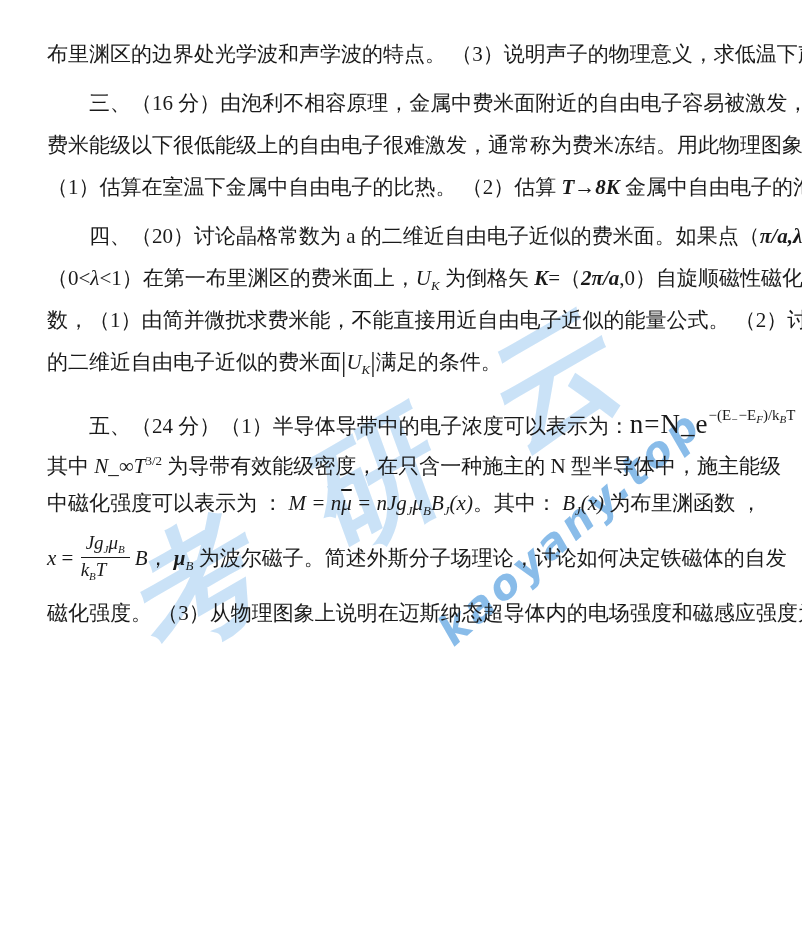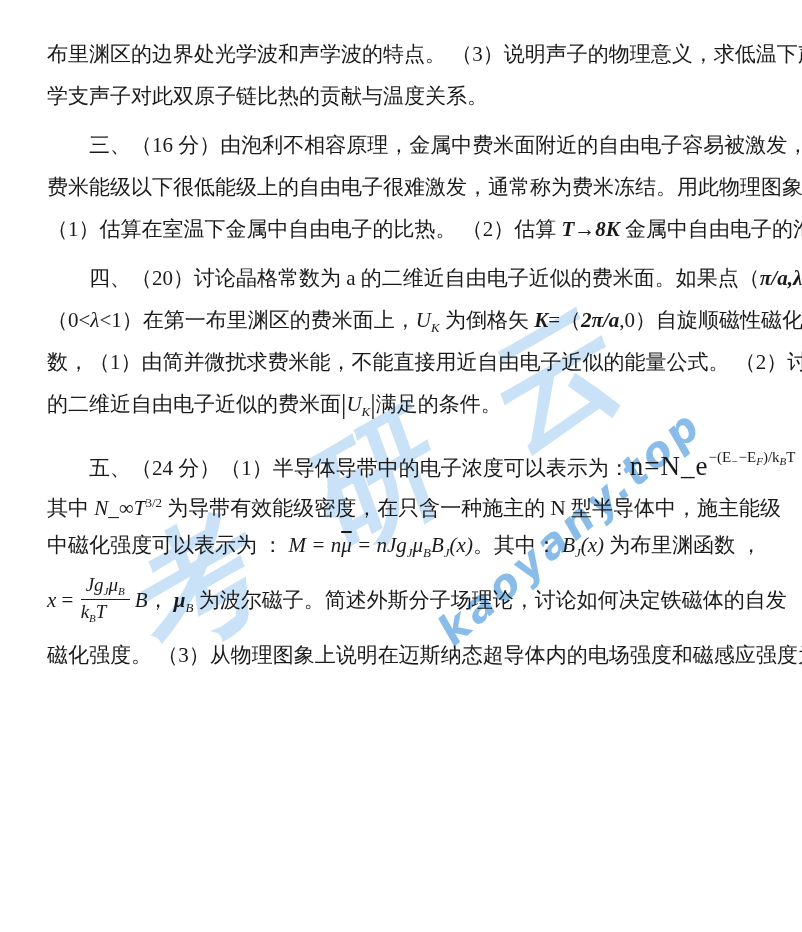--- a/index.html
+++ b/index.html
@@ -85,21 +85,20 @@
   .s-frac .s-isub { font-size:11px; vertical-align:-4px; }
 </style>
 </head>
 <body>
 
 <div class="page">
   <div class="wm-hanzi">考研云</div>
   <div class="wm-script">kaoyany.top</div>
   <div class="doc">
       <div class="line"><span class="s-r">布里渊区的边界处光学波和声学波的特点。 （3）说明声子的物理意义，求低温下声</span></div>
-      <div class="line"><span class="s-r">学支声子对此双原子链比热的贡献与温度关系。</span></div>
       <div class="line para"><span class="s-r">三、（16 分）由泡利不相容原理，金属中费米面附近的自由电子容易被激发，</span></div>
       <div class="line"><span class="s-r">费米能级以下很低能级上的自由电子很难激发，通常称为费米冻结。用此物理图象，</span></div>
       <div class="line"><span class="s-r">（1）估算在室温下金属中自由电子的比热。 （2）估算 </span><span class="s-bi">T</span><span class="s-b">→</span><span class="s-bi">8K</span><span class="s-r"> 金属中自由电子的泡利</span></div>
       <div class="line para"><span class="s-r">四、（20）讨论晶格常数为 a 的二维近自由电子近似的费米面。如果点（</span><span class="s-bi">π/a,λπ/a</span></div>
       <div class="line"><span class="s-r">（0&lt;</span><span class="s-i">λ</span><span class="s-r">&lt;1）在第一布里渊区的费米面上，</span><span class="s-i">U</span><span class="s-isub">K</span><span class="s-r"> 为倒格矢 </span><span class="s-bi">K</span><span class="s-r">=（</span><span class="s-bi">2π/a</span><span class="s-r">,0）自旋顺磁性磁化率</span></div>
       <div class="line"><span class="s-r">数，（1）由简并微扰求费米能，不能直接用近自由电子近似的能量公式。 （2）讨论</span></div>
       <div class="line"><span class="s-r">的二维近自由电子近似的费米面</span><span class="s-bar">|</span><span class="s-i">U</span><span class="s-isub">K</span><span class="s-bar">|</span><span class="s-r">满足的条件。</span></div>
       <div class="line para tall"><span class="s-r">五、（24 分）（1）半导体导带中的电子浓度可以表示为：</span><span class="s-lg"><span class="s-r">n</span><span class="s-r">=</span><span class="s-r">N</span><span class="s-r">_</span><span class="s-r">e</span></span><span class="s-lgsup"><span class="s-r">−(</span><span class="s-r">E</span><span class="s-isub">−</span><span class="s-r">−</span><span class="s-r">E</span><span class="s-isub">F</span><span class="s-r">)/</span><span class="s-r">k</span><span class="s-isub">B</span><span class="s-r">T</span></span><span class="s-r">，</span></div>
       <div class="line"><span class="s-r">其中 </span><span class="s-i">N</span><span class="s-r">_</span><span class="s-r">∞</span><span class="s-i">T</span><span class="s-sup">3/2</span><span class="s-r"> 为导带有效能级密度，在只含一种施主的 N 型半导体中，施主能级</span></div>
       <div class="line"><span class="s-r">中磁化强度可以表示为 ： </span><span class="s-i">M = n</span><span class="s-ol">μ</span><span class="s-i"> = nJg</span><span class="s-isub">J</span><span class="s-i">μ</span><span class="s-isub">B</span><span class="s-i">B</span><span class="s-isub">J</span><span class="s-i">(x)</span><span class="s-r">。其中： </span><span class="s-i">B</span><span class="s-isub">J</span><span class="s-i">(x)</span><span class="s-r"> 为布里渊函数 ，</span></div>

